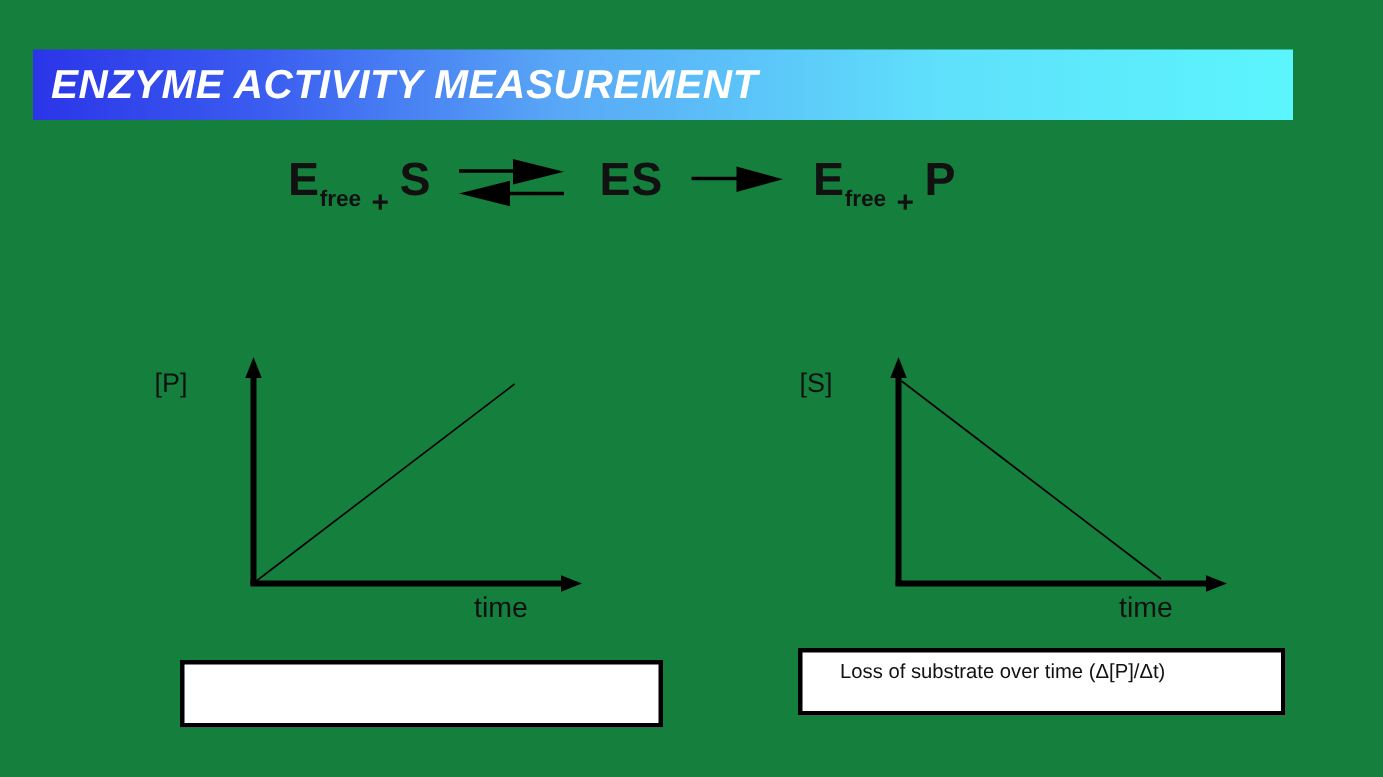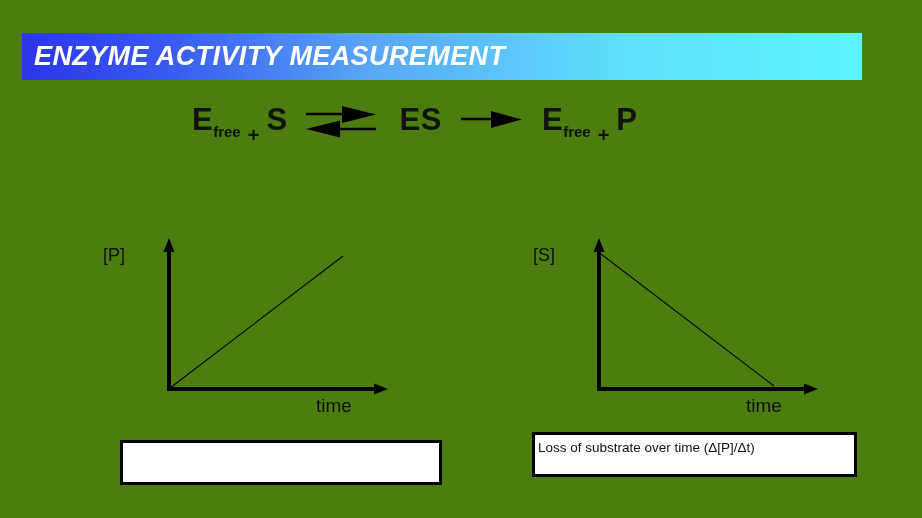--- a/index.html
+++ b/index.html
@@ -8,21 +8,21 @@
     padding: 0;
     background: #ffffff;
   }
   body {
     font-family: "Liberation Sans", sans-serif;
   }
   #slide {
     position: relative;
     width: 922px;
     height: 518px;
-    background: #4d7c0f;
+    background: #15803d;
     overflow: hidden;
   }
 
   
   #title-bar {
     position: absolute;
     left: 22px;
     top: 33px;
     width: 840px;
     height: 47px;
@@ -196,15 +196,15 @@
       <line x1="17" y1="157" x2="228" y2="157" stroke="#000" stroke-width="4"></line>
       <polygon points="238,157 224,151.5 224,162.5" fill="#000"></polygon>
 
       <line x1="21" y1="22" x2="194" y2="154" stroke="#000" stroke-width="1.1"></line>
     </svg>
     <div class="axis-label" style="left:-47px; top:13px;">[S]</div>
     <div class="time-label" style="left:166px; top:163px;">time</div>
   </div>
 
   <div class="caption-box" style="left:532px; top:432px; width:325px; height:45px;"></div>
-  <div class="caption-text" style="left:538px; top:440px;">Loss of substrate over time (Δ[P]/Δt)</div>
+  <div class="caption-text" style="left:560px; top:440px;">Loss of substrate over time (Δ[P]/Δt)</div>
 
 </div>
 
 </body></html>

